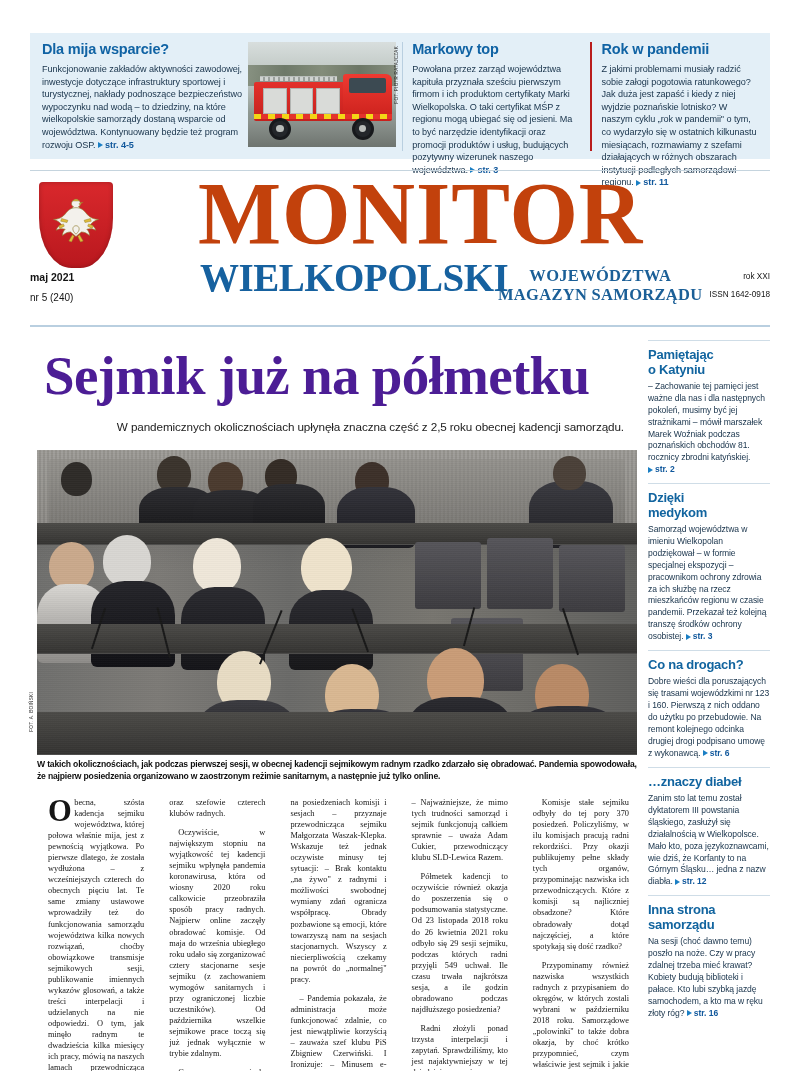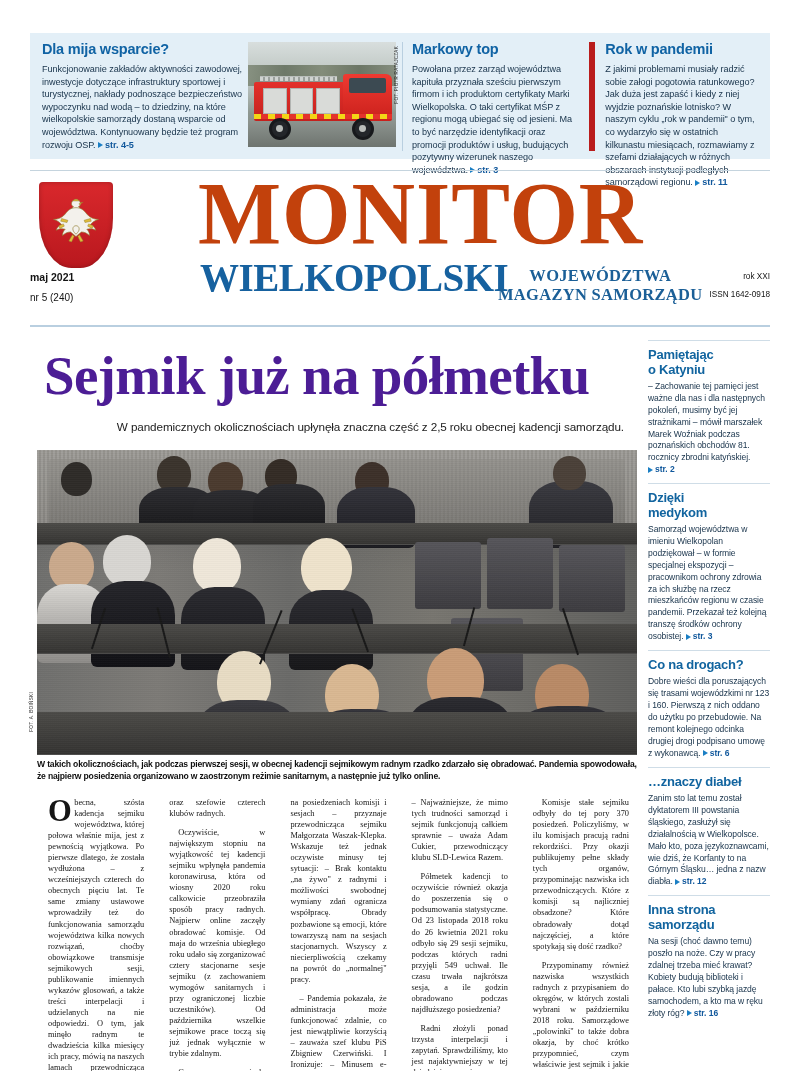--- a/index.html
+++ b/index.html
@@ -33,21 +33,21 @@
     flex-direction: column;
   }
   .teaser-a { width: 222px; }
   .teaser-photo-wrap {
     position: relative;
     width: 148px;
     margin-left: 4px;
     margin-right: 6px;
   }
   .teaser-b { width: 186px; padding-left: 9px; border-left: 1px solid #b9cfe0; }
-  .teaser-c { width: 186px; padding-left: 10px; border-left: 6px solid #b91c1c; margin-left: 17px; }
+  .teaser-c { width: 186px; padding-left: 10px; border-left: 2px solid #b91c1c; margin-left: 17px; }
 
   .teaser-title {
     color: #1063a4;
     font-size: 14.5px;
     font-weight: bold;
     line-height: 1.1;
     margin-bottom: 5px;
     letter-spacing: -0.2px;
   }
   .teaser-body {

